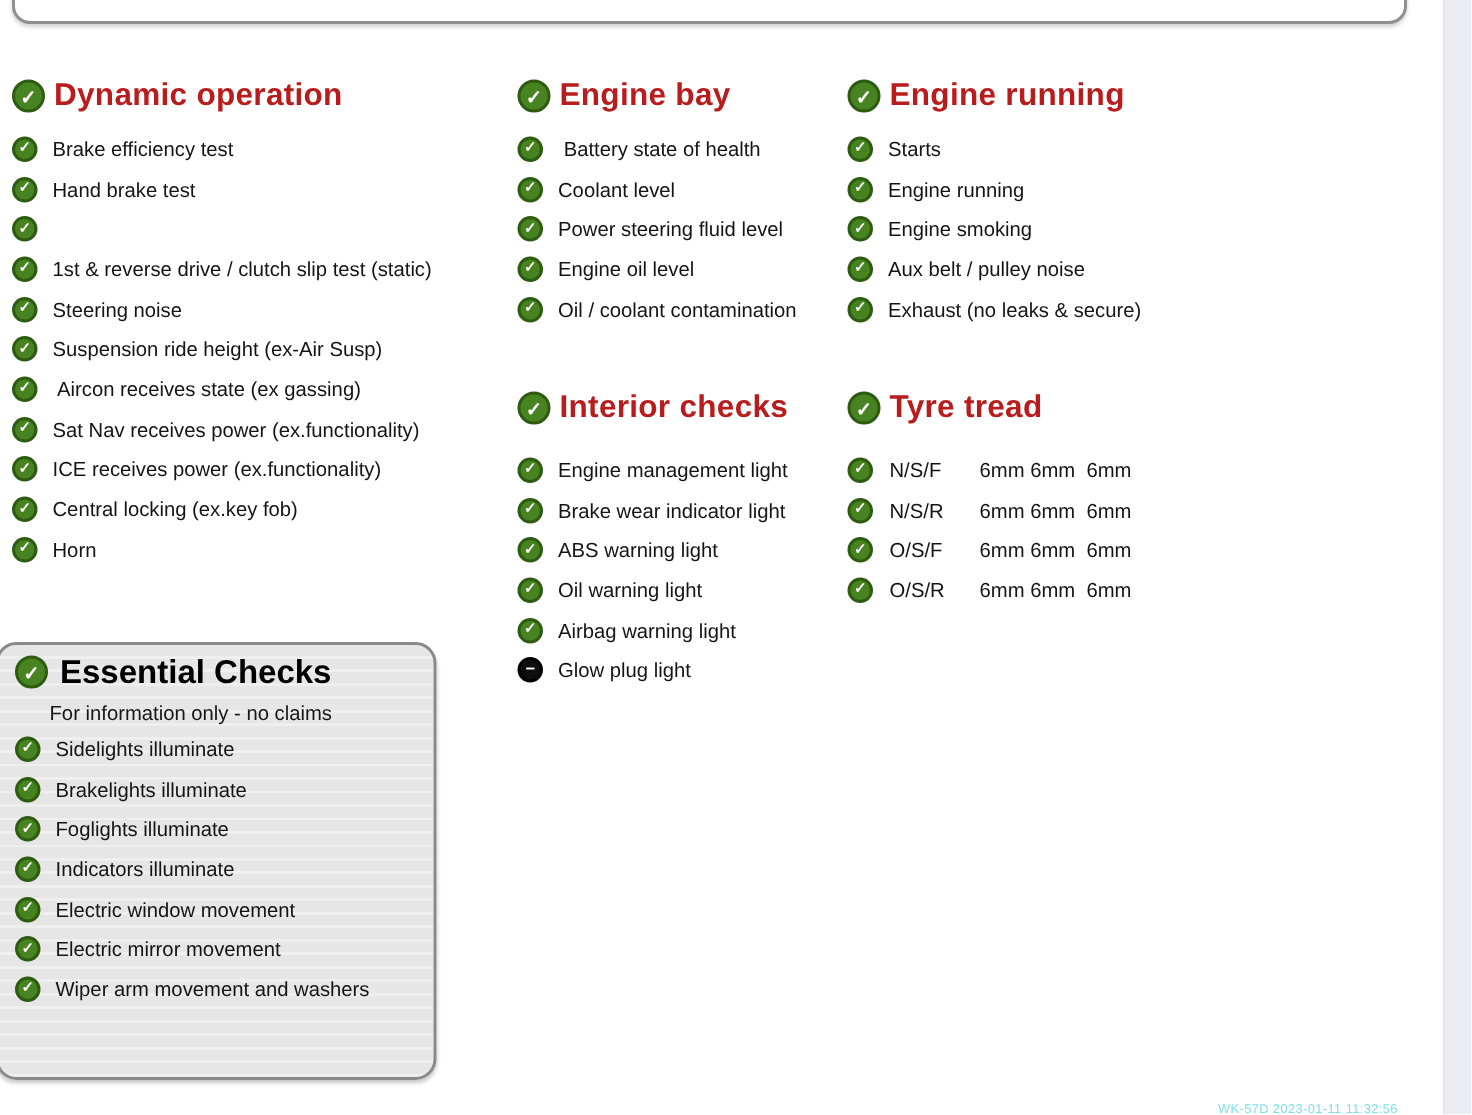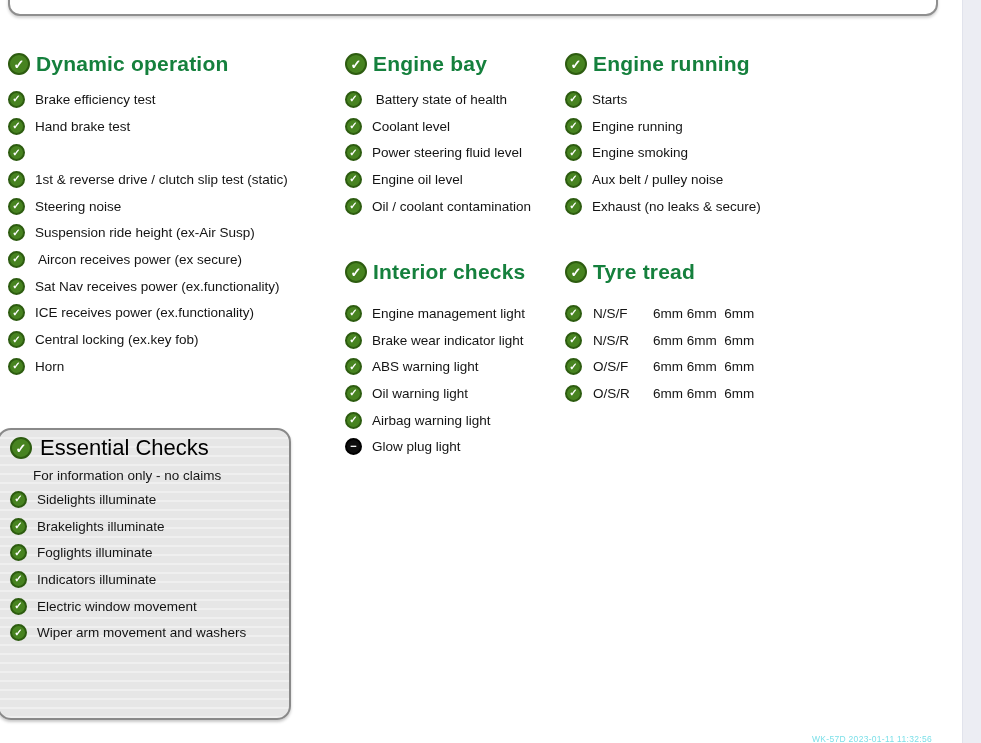--- a/index.html
+++ b/index.html
@@ -14,21 +14,21 @@
     box-shadow:0 2px 3px rgba(0,0,0,.18);
   }
   
   .scroll-strip{
     position:absolute;right:0;top:0;width:18px;height:743px;
     background:#ecedf3;border-left:1px solid #e1e3ec;
   }
   .section{position:absolute}
   .sec-header{display:flex;align-items:center;height:32px;margin-bottom:6px}
   .sec-header.gap-lg{margin-bottom:12px}
-  .sec-title{font-size:21px;font-weight:bold;color:#15803d;margin-left:6px;letter-spacing:.2px;white-space:pre}
+  .sec-title{font-size:21px;font-weight:bold;color:#b91c1c;margin-left:6px;letter-spacing:.2px;white-space:pre}
   .row{display:flex;align-items:center;height:26.7px}
   .lbl{margin-left:10px;font-size:13.5px;color:#141414;white-space:pre}
   .vals{font-size:13.5px;color:#141414;white-space:pre}
   .tyre-row .lbl{width:60px;margin-left:11px}
   
   .ci{
     flex:0 0 auto;width:13px;height:13px;border-radius:50%;
     background:#478320;border:2px solid #2d5c10;
     display:flex;align-items:center;justify-content:center;color:#fff;
   }
@@ -39,21 +39,21 @@
   .ci.big::after{font-size:13px}
   
   .essential{
     position:absolute;left:-3px;top:428px;width:294px;height:292px;
     box-sizing:border-box;border:2px solid #898989;border-radius:14px;
     padding:2px 0 0 11px;
     background:repeating-linear-gradient(to bottom,#e6e6e6 0px,#e6e6e6 7px,#efefef 7px,#efefef 9px);
     box-shadow:0 2px 3px rgba(0,0,0,.22);
   }
   .ess-header{display:flex;align-items:center;height:32px}
-  .ess-title{font-size:22px;font-weight:normal;color:#000;margin-left:8px;white-space:pre}
+  .ess-title{font-size:22px;font-weight:bold;color:#000;margin-left:8px;white-space:pre}
   .ess-sub{font-size:13.5px;color:#161616;padding-left:23px;height:22px;display:flex;align-items:center;white-space:pre}
   
   .watermark{
     position:absolute;left:812px;top:734px;font-size:8.5px;color:#7adfe8;
     white-space:nowrap;letter-spacing:.3px;
   }
 </style>
 </head>
 <body>
 
@@ -84,21 +84,21 @@
       <div class="row">
         <span class="ci"></span>
         <span class="lbl">Steering noise</span>
       </div>
       <div class="row">
         <span class="ci"></span>
         <span class="lbl">Suspension ride height (ex-Air Susp)</span>
       </div>
       <div class="row">
         <span class="ci"></span>
-        <span class="lbl"> Aircon receives power (ex secure)</span>
+        <span class="lbl"> Aircon receives state (ex gassing)</span>
       </div>
       <div class="row">
         <span class="ci"></span>
         <span class="lbl">Sat Nav receives power (ex.functionality)</span>
       </div>
       <div class="row">
         <span class="ci"></span>
         <span class="lbl">ICE receives power (ex.functionality)</span>
       </div>
       <div class="row">
@@ -254,18 +254,22 @@
       <div class="row">
         <span class="ci"></span>
         <span class="lbl">Indicators illuminate</span>
       </div>
       <div class="row">
         <span class="ci"></span>
         <span class="lbl">Electric window movement</span>
       </div>
       <div class="row">
         <span class="ci"></span>
+        <span class="lbl">Electric mirror movement</span>
+      </div>
+      <div class="row">
+        <span class="ci"></span>
         <span class="lbl">Wiper arm movement and washers</span>
       </div>
     </div>
 </div>
 
 <div class="watermark">WK-57D 2023-01-11 11:32:56</div>
 
 </body></html>

